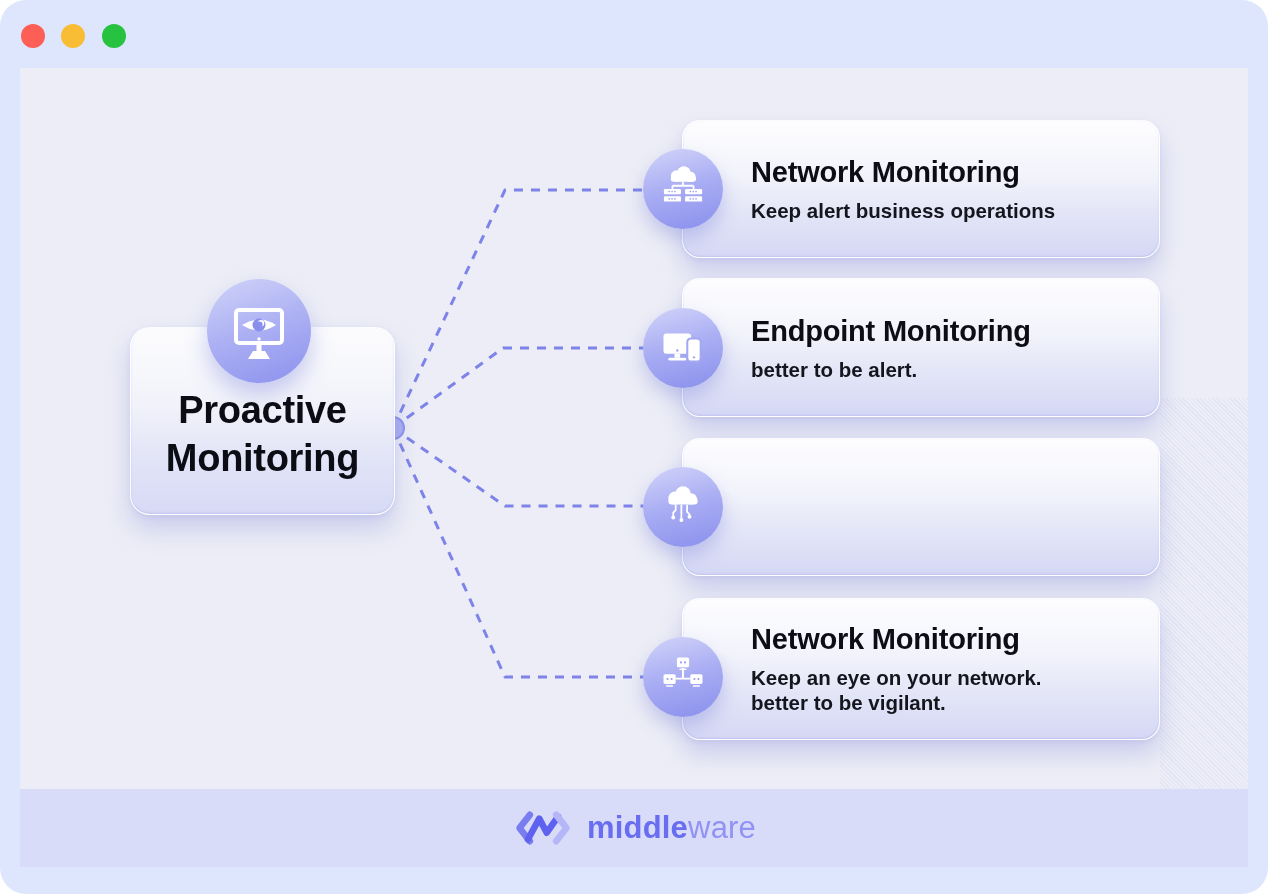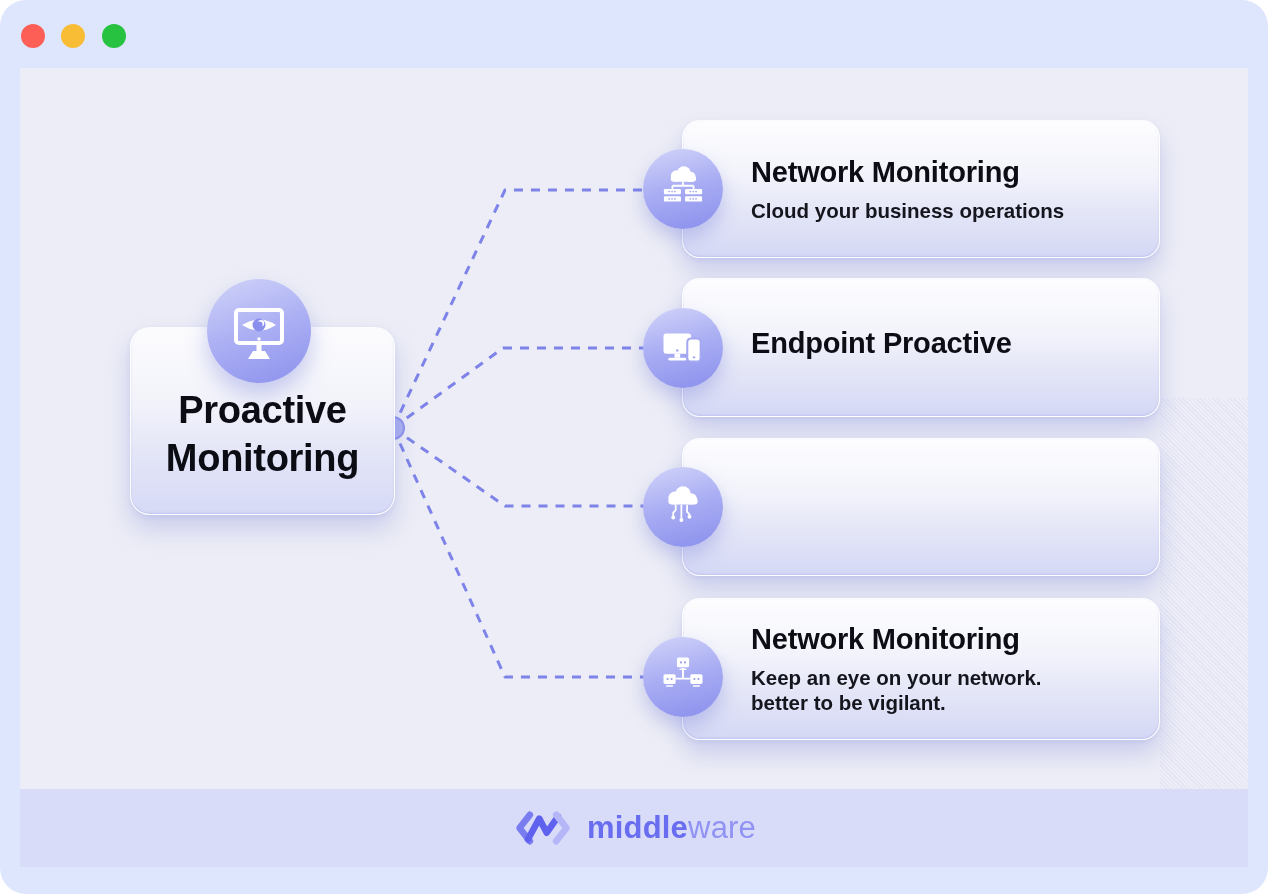--- a/index.html
+++ b/index.html
@@ -150,40 +150,41 @@
             <circle cx="48" cy="35.2" r="1"></circle>
           <circle cx="41" cy="44.2" r="1"></circle>
             <circle cx="44.5" cy="44.2" r="1"></circle>
             <circle cx="48" cy="44.2" r="1"></circle>
         </g>
       </svg>
     </div>
     <div class="card-content">
       <div class="card-title">Network Monitoring</div>
       <div class="card-desc">
-        <div>Cloud your business operations</div>
+        <div>Keep alert business operations</div>
       </div>
     </div>
   </div>
 
   <div class="card card2">
     <div class="icon-circle">
       <svg width="52" height="52" viewBox="0 0 64 64">
         <rect x="8" y="14" width="34" height="25" rx="3.5" fill="#fff"></rect>
         <circle cx="25" cy="35" r="1.5" fill="#a3a8f0"></circle>
         <rect x="21.5" y="39" width="7" height="5" fill="#fff"></rect>
         <rect x="14" y="44" width="22" height="3.5" rx="1.75" fill="#fff"></rect>
         <rect x="36" y="19" width="19" height="31" rx="5.5" fill="#a3a8f0"></rect>
         <rect x="38.5" y="21.5" width="14" height="26" rx="3.5" fill="#fff"></rect>
         <circle cx="45.5" cy="43.5" r="1.5" fill="#a3a8f0"></circle>
       </svg>
     </div>
     <div class="card-content">
-      <div class="card-title">Endpoint Proactive</div>
+      <div class="card-title">Endpoint Monitoring</div>
       <div class="card-desc">
+        <div>better to be alert.</div>
       </div>
     </div>
   </div>
 
   <div class="card card3">
     <div class="icon-circle">
       <svg width="52" height="52" viewBox="0 0 64 64">
         <g fill="#fff">
           <circle cx="22" cy="21" r="8"></circle>
             <circle cx="32" cy="16" r="9.5"></circle>

